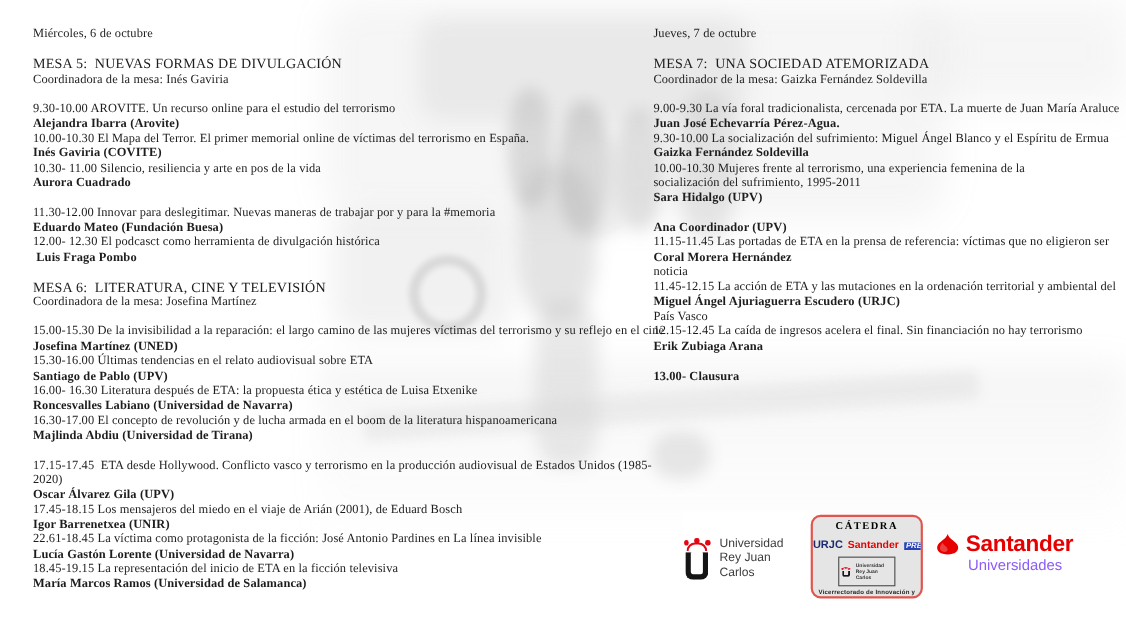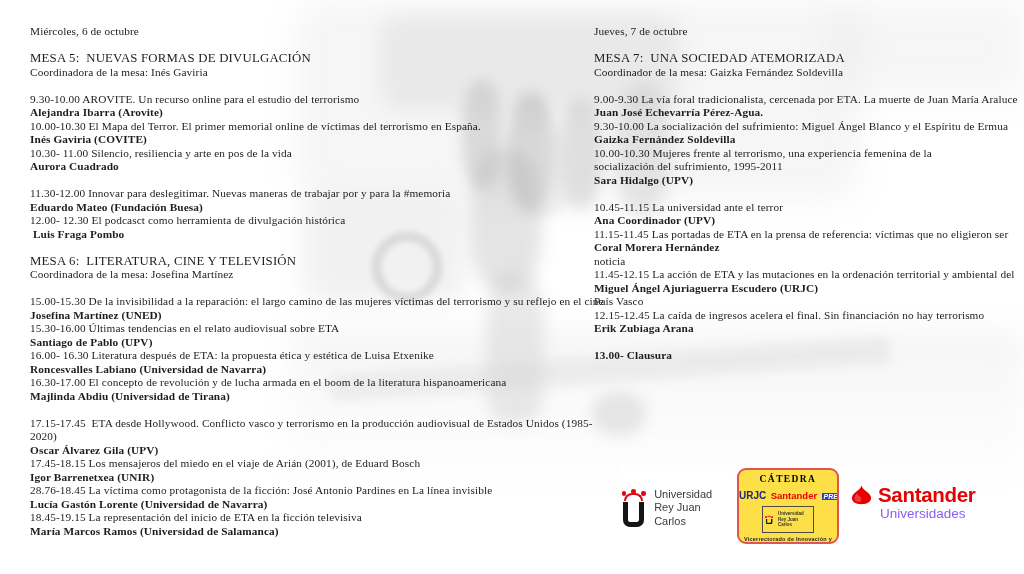--- a/index.html
+++ b/index.html
@@ -50,21 +50,21 @@
   .crown{position:relative;width:24px;height:11px;}
   .crown .dot{position:absolute;width:4.5px;height:4.5px;border-radius:50%;background:#e30613;top:2px;}
   .crown .dot.d1{left:0;}
   .crown .dot.d2{left:9.7px;top:0;}
   .crown .dot.d3{right:0;}
   .crown .arc{position:absolute;bottom:-1px;left:2px;width:15px;height:6px;border:2.6px solid #e30613;border-bottom:none;border-radius:10px 10px 0 0;}
   .uglyph{width:11px;height:20px;border:5.5px solid #151515;border-top:none;border-radius:0 0 7px 7px;margin-top:2px;}
   .urjc-text{font-size:11px;color:#3c3c3c;line-height:1.2;}
 
   .badge-catedra{
-    position:absolute;left:737px;top:468px;width:98px;height:72px;background:#fde047;
+    position:absolute;left:737px;top:468px;width:98px;height:72px;background:#e5e5e5;
     border:2px solid #e0564e;border-radius:9px;text-align:center;
     font-family:"Liberation Sans","DejaVu Sans",sans-serif;overflow:hidden;
   }
   .bc-title{font-family:"Liberation Serif","DejaVu Serif",serif;font-size:9.5px;font-weight:700;letter-spacing:1.4px;color:#000;margin-top:4px;}
   .bc-line{margin-top:1px;white-space:nowrap;}
   .bc-urjc{font-weight:700;font-size:10px;color:#1b2a6e;}
   .bc-santander{font-weight:700;font-size:9.5px;color:#e60000;}
   .bc-presdeia{font-weight:700;font-style:italic;font-size:7px;color:#fff;background:#2743b5;padding:0 2px;}
   .bc-inner{
     margin:3px auto 0;width:50px;height:25px;border:1px solid #4a4a4a;
@@ -128,40 +128,39 @@
     <div class="pline">16.00- 16.30 Literatura después de ETA: la propuesta ética y estética de Luisa Etxenike</div>
     <div class="pline bld">Roncesvalles Labiano (Universidad de Navarra)</div>
     <div class="pline">16.30-17.00 El concepto de revolución y de lucha armada en el boom de la literatura hispanoamericana</div>
     <div class="pline bld">Majlinda Abdiu (Universidad de Tirana)</div>
     <div class="pline">&nbsp;</div>
     <div class="pline">17.15-17.45  ETA desde Hollywood. Conflicto vasco y terrorismo en la producción audiovisual de Estados Unidos (1985-</div>
     <div class="pline">2020)</div>
     <div class="pline bld">Oscar Álvarez Gila (UPV)</div>
     <div class="pline">17.45-18.15 Los mensajeros del miedo en el viaje de Arián (2001), de Eduard Bosch</div>
     <div class="pline bld">Igor Barrenetxea (UNIR)</div>
-    <div class="pline">28.76-18.45 La víctima como protagonista de la ficción: José Antonio Pardines en La línea invisible</div>
+    <div class="pline">22.61-18.45 La víctima como protagonista de la ficción: José Antonio Pardines en La línea invisible</div>
     <div class="pline bld">Lucía Gastón Lorente (Universidad de Navarra)</div>
     <div class="pline">18.45-19.15 La representación del inicio de ETA en la ficción televisiva</div>
     <div class="pline bld">María Marcos Ramos (Universidad de Salamanca)</div>
   </div>
 <div class="col col-right">
     <div class="pline">Jueves, 7 de octubre</div>
     <div class="pline">&nbsp;</div>
     <div class="pline hdr">MESA 7:  UNA SOCIEDAD ATEMORIZADA</div>
     <div class="pline">Coordinador de la mesa: Gaizka Fernández Soldevilla</div>
     <div class="pline">&nbsp;</div>
     <div class="pline">9.00-9.30 La vía foral tradicionalista, cercenada por ETA. La muerte de Juan María Araluce</div>
     <div class="pline bld">Juan José Echevarría Pérez-Agua.</div>
     <div class="pline">9.30-10.00 La socialización del sufrimiento: Miguel Ángel Blanco y el Espíritu de Ermua</div>
     <div class="pline bld">Gaizka Fernández Soldevilla</div>
     <div class="pline">10.00-10.30 Mujeres frente al terrorismo, una experiencia femenina de la</div>
     <div class="pline">socialización del sufrimiento, 1995-2011</div>
     <div class="pline bld">Sara Hidalgo (UPV)</div>
     <div class="pline">&nbsp;</div>
-    <div class="pline">10.45-11.15 La universidad ante el terror</div>
     <div class="pline bld">Ana Coordinador (UPV)</div>
     <div class="pline">11.15-11.45 Las portadas de ETA en la prensa de referencia: víctimas que no eligieron ser</div>
     <div class="pline bld">Coral Morera Hernández</div>
     <div class="pline">noticia</div>
     <div class="pline">11.45-12.15 La acción de ETA y las mutaciones en la ordenación territorial y ambiental del</div>
     <div class="pline bld">Miguel Ángel Ajuriaguerra Escudero (URJC)</div>
     <div class="pline">País Vasco</div>
     <div class="pline">12.15-12.45 La caída de ingresos acelera el final. Sin financiación no hay terrorismo</div>
     <div class="pline bld">Erik Zubiaga Arana</div>
     <div class="pline">&nbsp;</div>

